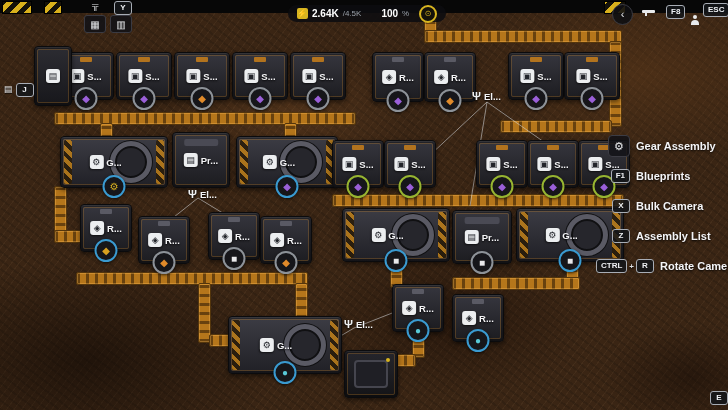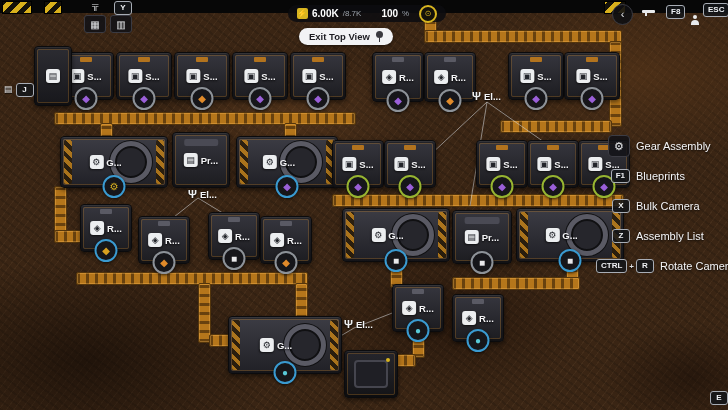--- a/index.html
+++ b/index.html
@@ -101,21 +101,21 @@
   .tl-antenna{position:absolute;left:92px;top:1px;}
   .tl-y{position:absolute;left:114px;top:1px;}
   .tl-box1{position:absolute;left:84px;top:15px;}
   .tl-box2{position:absolute;left:110px;top:15px;}
   
   .menu{position:absolute;left:596px;top:136px;z-index:11;display:flex;flex-direction:column;gap:10px;}
   .menu-row{display:flex;align-items:center;gap:6px;height:20px;cursor:pointer;}
   .keycell{min-width:34px;display:flex;justify-content:flex-end;align-items:center;gap:2px;}
   .micon{display:flex;align-items:center;justify-content:center;width:20px;height:20px;border-radius:4px;
     background:rgba(18,18,22,.85);border:1px solid #3c3c44;color:#e8eaec;font-size:11px;}
-  .mlabel{font-size:11px;font-weight:400;color:#f5f5f7;text-shadow:0 1px 2px rgba(0,0,0,.9);white-space:nowrap;}
+  .mlabel{font-size:11px;font-weight:700;color:#f5f5f7;text-shadow:0 1px 2px rgba(0,0,0,.9);white-space:nowrap;}
   .msep{color:#dcdee2;font-size:8px;font-weight:700;text-shadow:0 1px 2px #000;}
 </style>
 </head>
 <body>
 
 <div class="stage">
 
   <div id="scene">
     <svg id="cables" width="728" height="410">
         <line x1="487" y1="102" x2="414" y2="170" stroke="#d8dce0" stroke-opacity="0.55" stroke-width="1"></line>
@@ -377,32 +377,28 @@
       <span class="hz" style="left:604px;width:20px;"></span>
     </div>
 
     <span class="icon-sm tl-antenna">╦</span>
     <span class="kbd tl-y">Y</span>
     <span class="iconbox tl-box1">▦</span>
     <span class="iconbox tl-box2">▥</span>
 
     <div class="respill">
       <span class="bolt">⚡</span>
-      <span class="res-cur">6.00K</span>
-      <span class="res-max">/8.7K</span>
+      <span class="res-cur">2.64K</span>
+      <span class="res-max">/4.5K</span>
       <span class="res-gap"></span>
       <span class="pct">100</span>
       <span class="pctsign">%</span>
       <span class="coin">⊙</span>
     </div>
 
-    <div class="exitpill">
-      <span>Exit Top View</span>
-      <span class="pin"></span>
-    </div>
 
     <div class="backbtn">‹</div>
     <span class="gun"></span>
     <span class="kbd f8key">F8</span>
     <span class="person"></span>
     <span class="kbd esckey">ESC</span>
 
     <div class="jgroup">
       <span class="icon-sm">▤</span>
       <span class="kbd">J</span>

